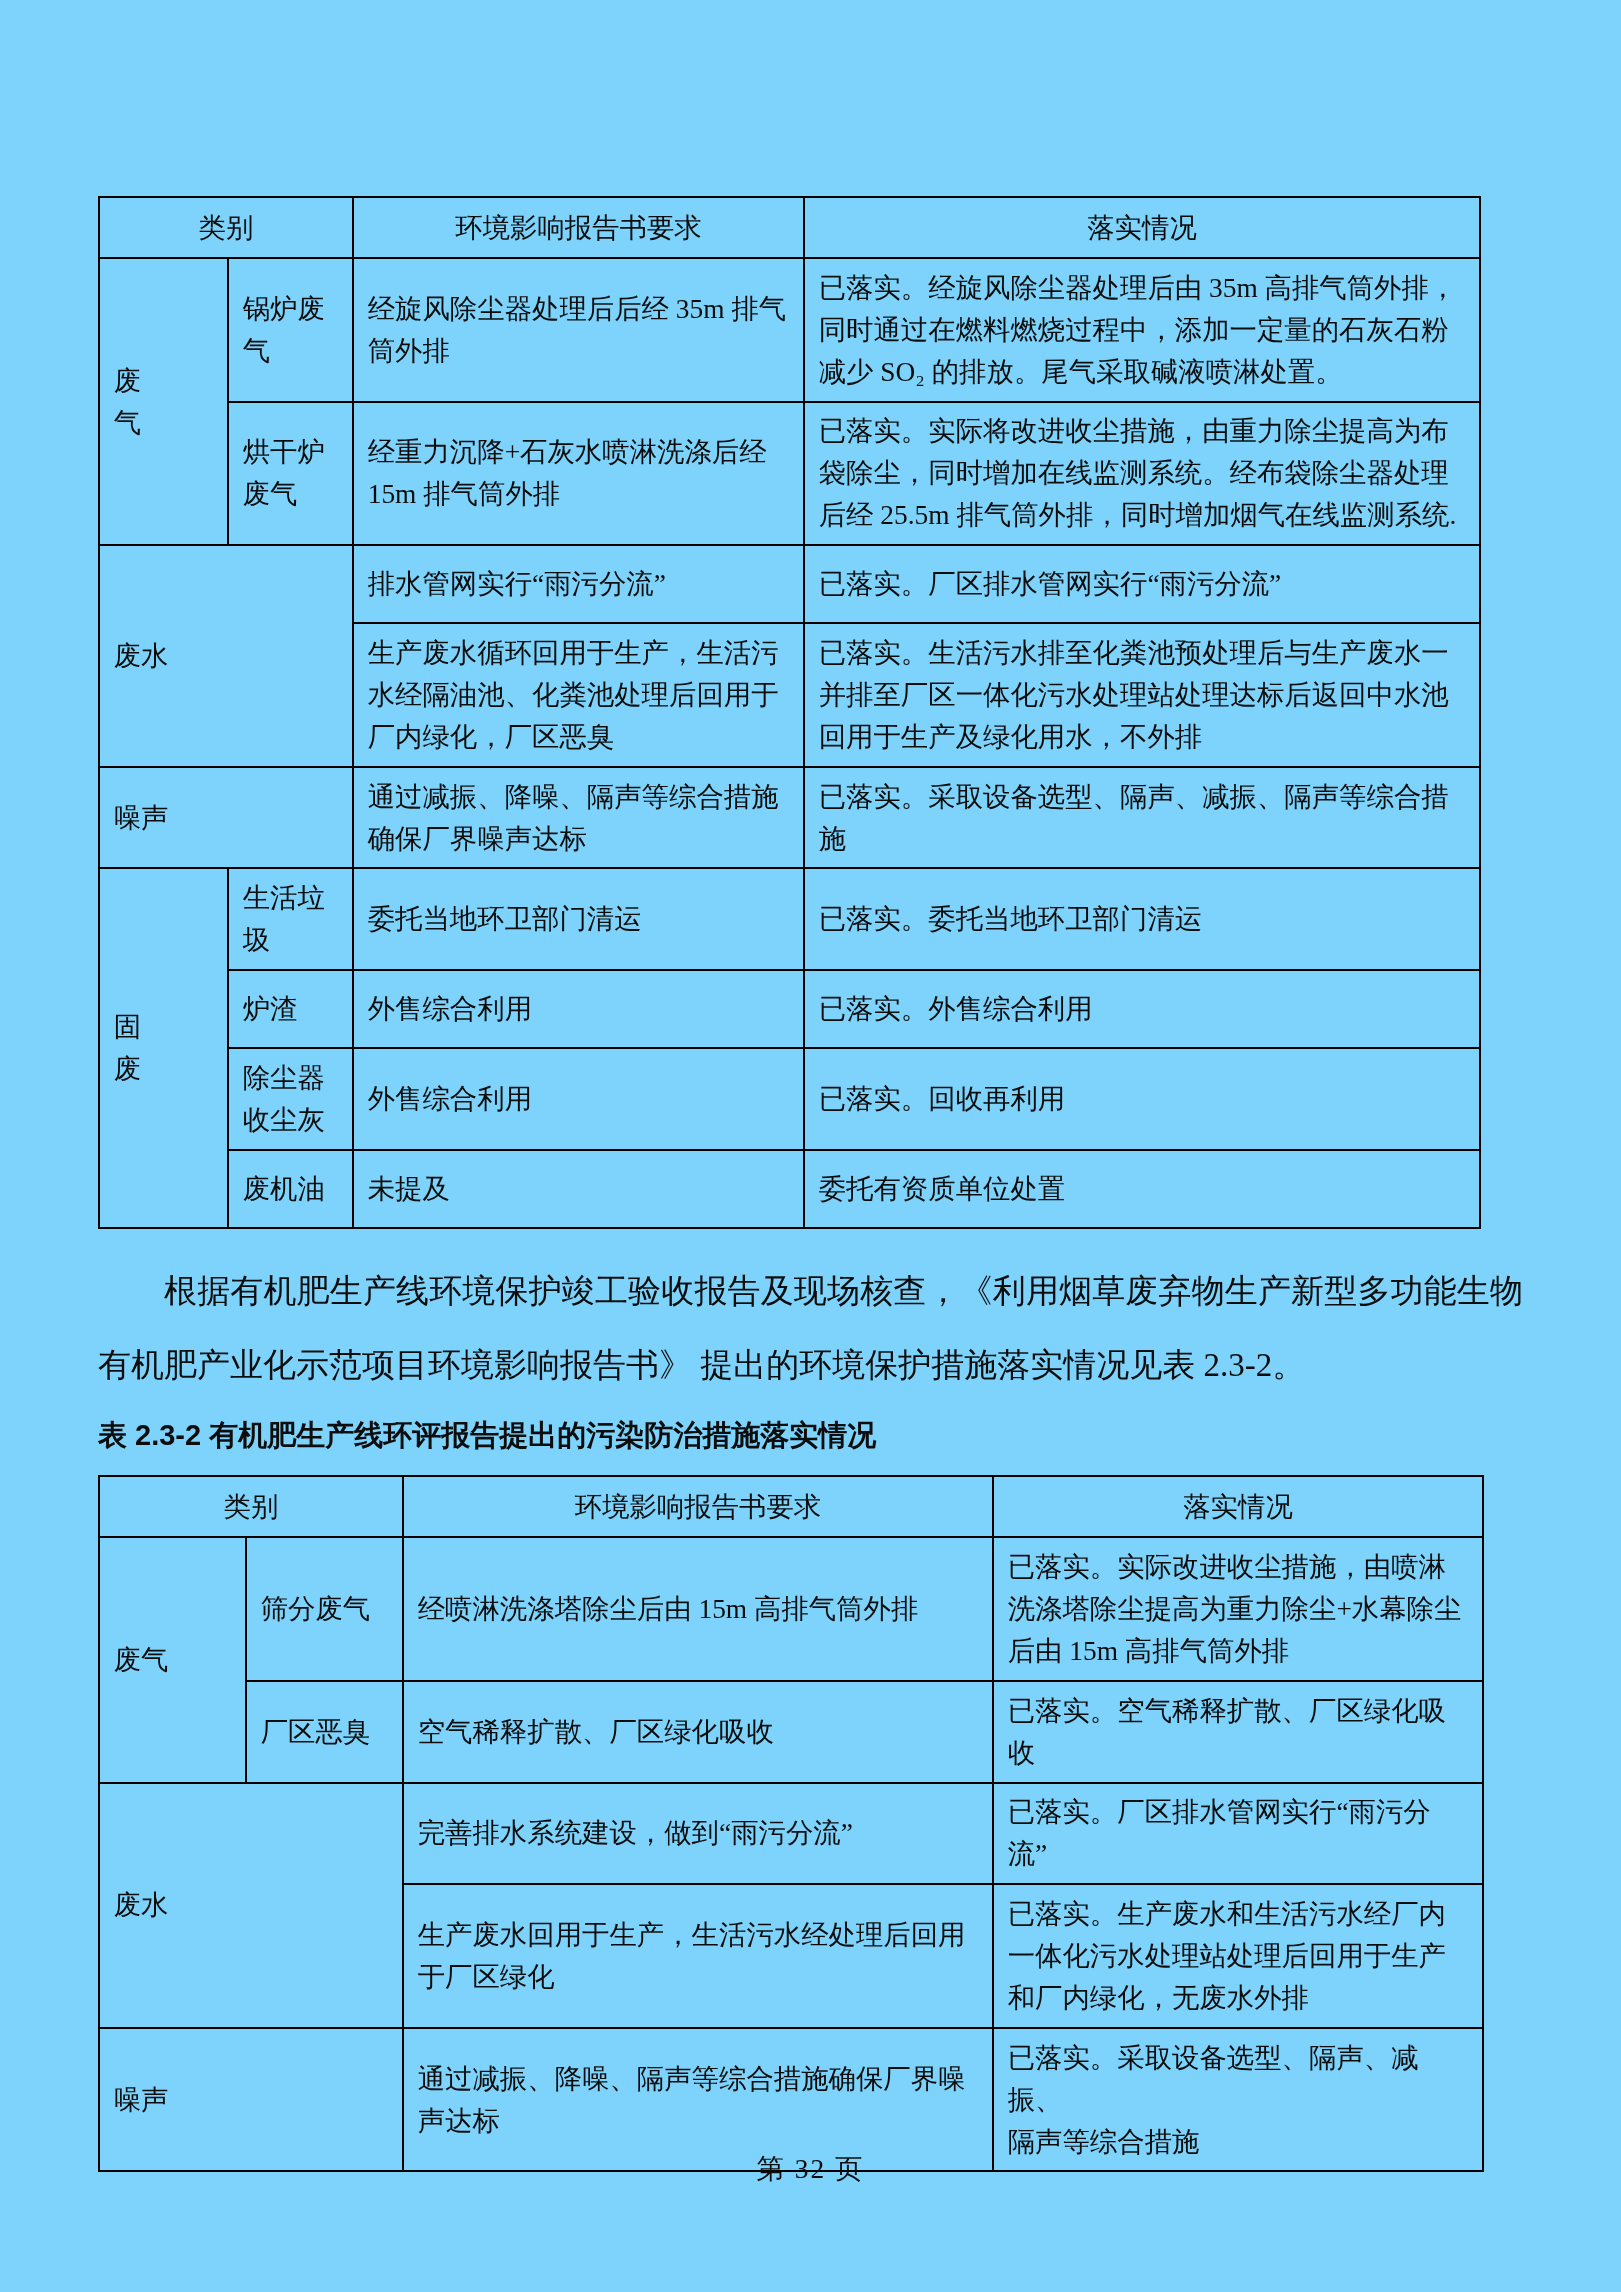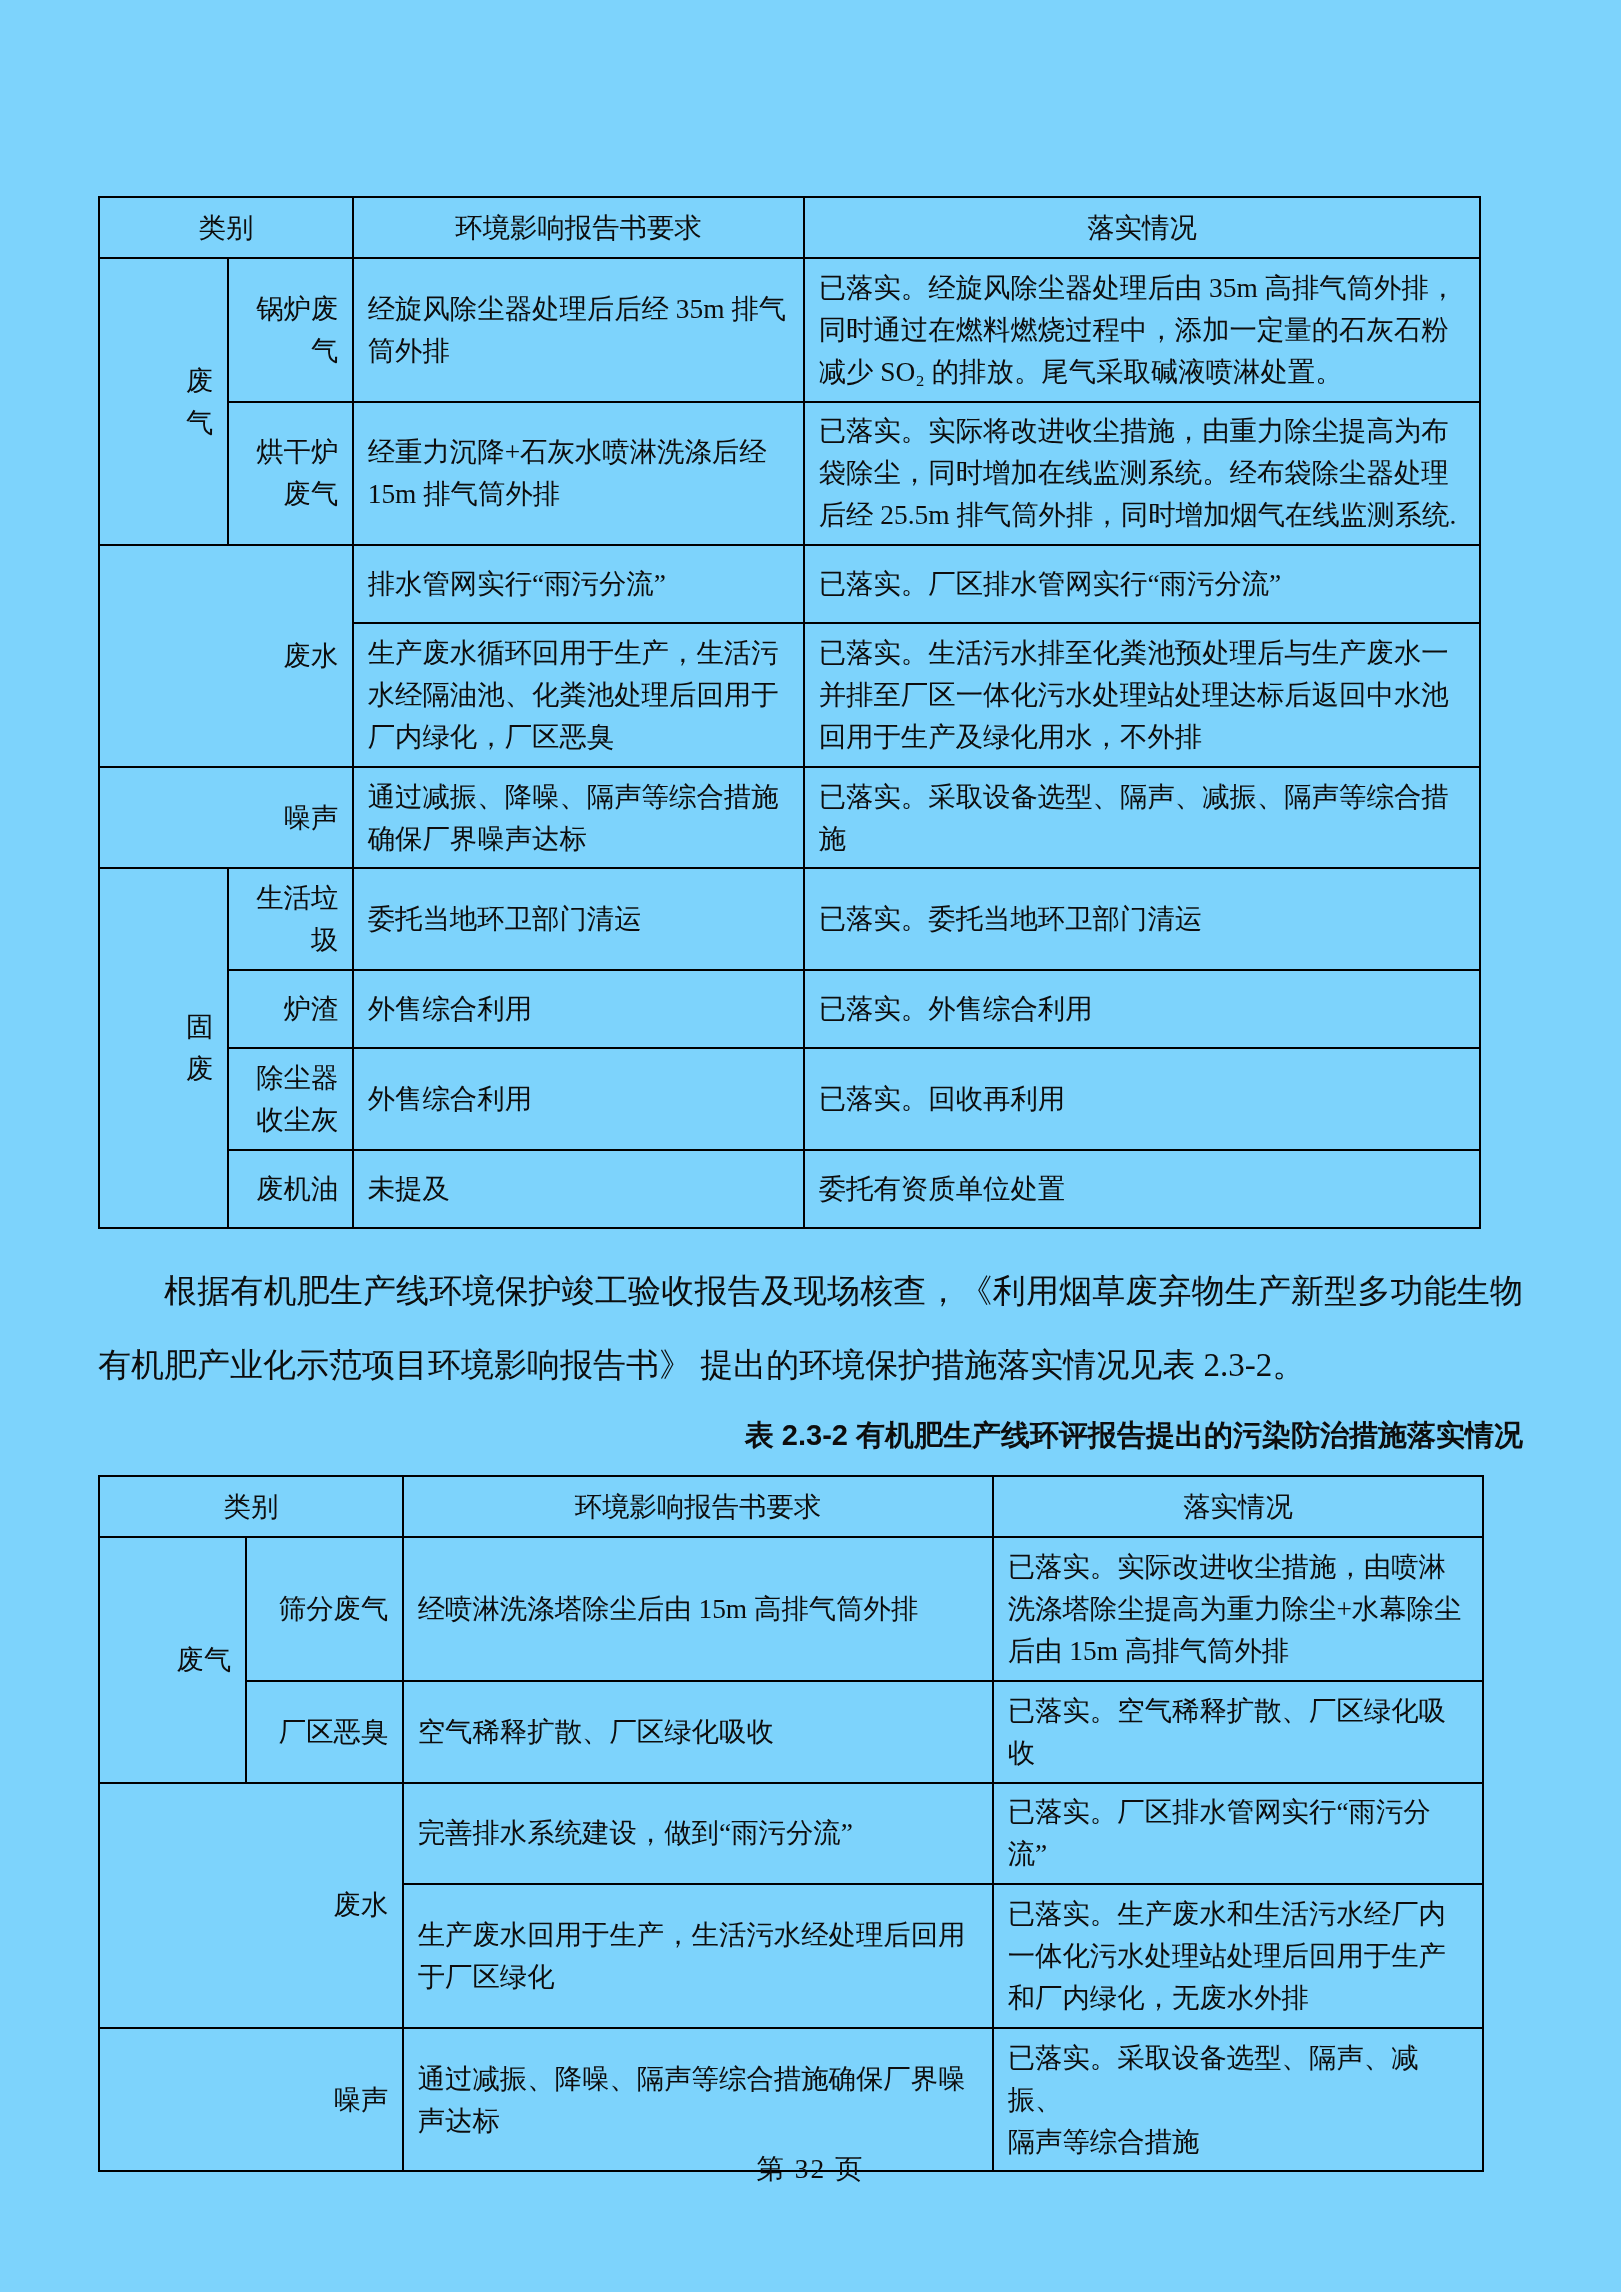--- a/index.html
+++ b/index.html
@@ -36,40 +36,40 @@
     vertical-align: middle;
     white-space: pre-line;
     height: 78px;
     font-weight: normal;
   }
   table.report-table th {
     text-align: center;
     height: 61px;
     border-bottom: 2.9px solid #000;
   }
-  td.al-c { text-align: right; border-radius: 32px; }
+  td.al-c { text-align: left; border-radius: 32px; }
   td.al-l { text-align: left; }
   .heading {
     margin-top: 25.5px;
     font-family: "Liberation Sans", "DejaVu Sans", sans-serif;
     font-weight: 700;
     font-size: 32px;
     letter-spacing: 1px;
   }
   .paragraph {
     margin-top: 25.5px;
     font-size: 33px;
     line-height: 74px;
     text-indent: 2em;
     text-align: justify;
   }
   .caption {
     margin-top: 13.7px;
     margin-bottom: 19.6px;
-    text-align: right;
+    text-align: left;
     font-family: "Liberation Sans", "DejaVu Sans", sans-serif;
     font-weight: 700;
     font-size: 29px;
   }
   .footer {
     position: absolute;
     top: 2151px;
     left: 0;
     width: 100%;
     text-align: center;

